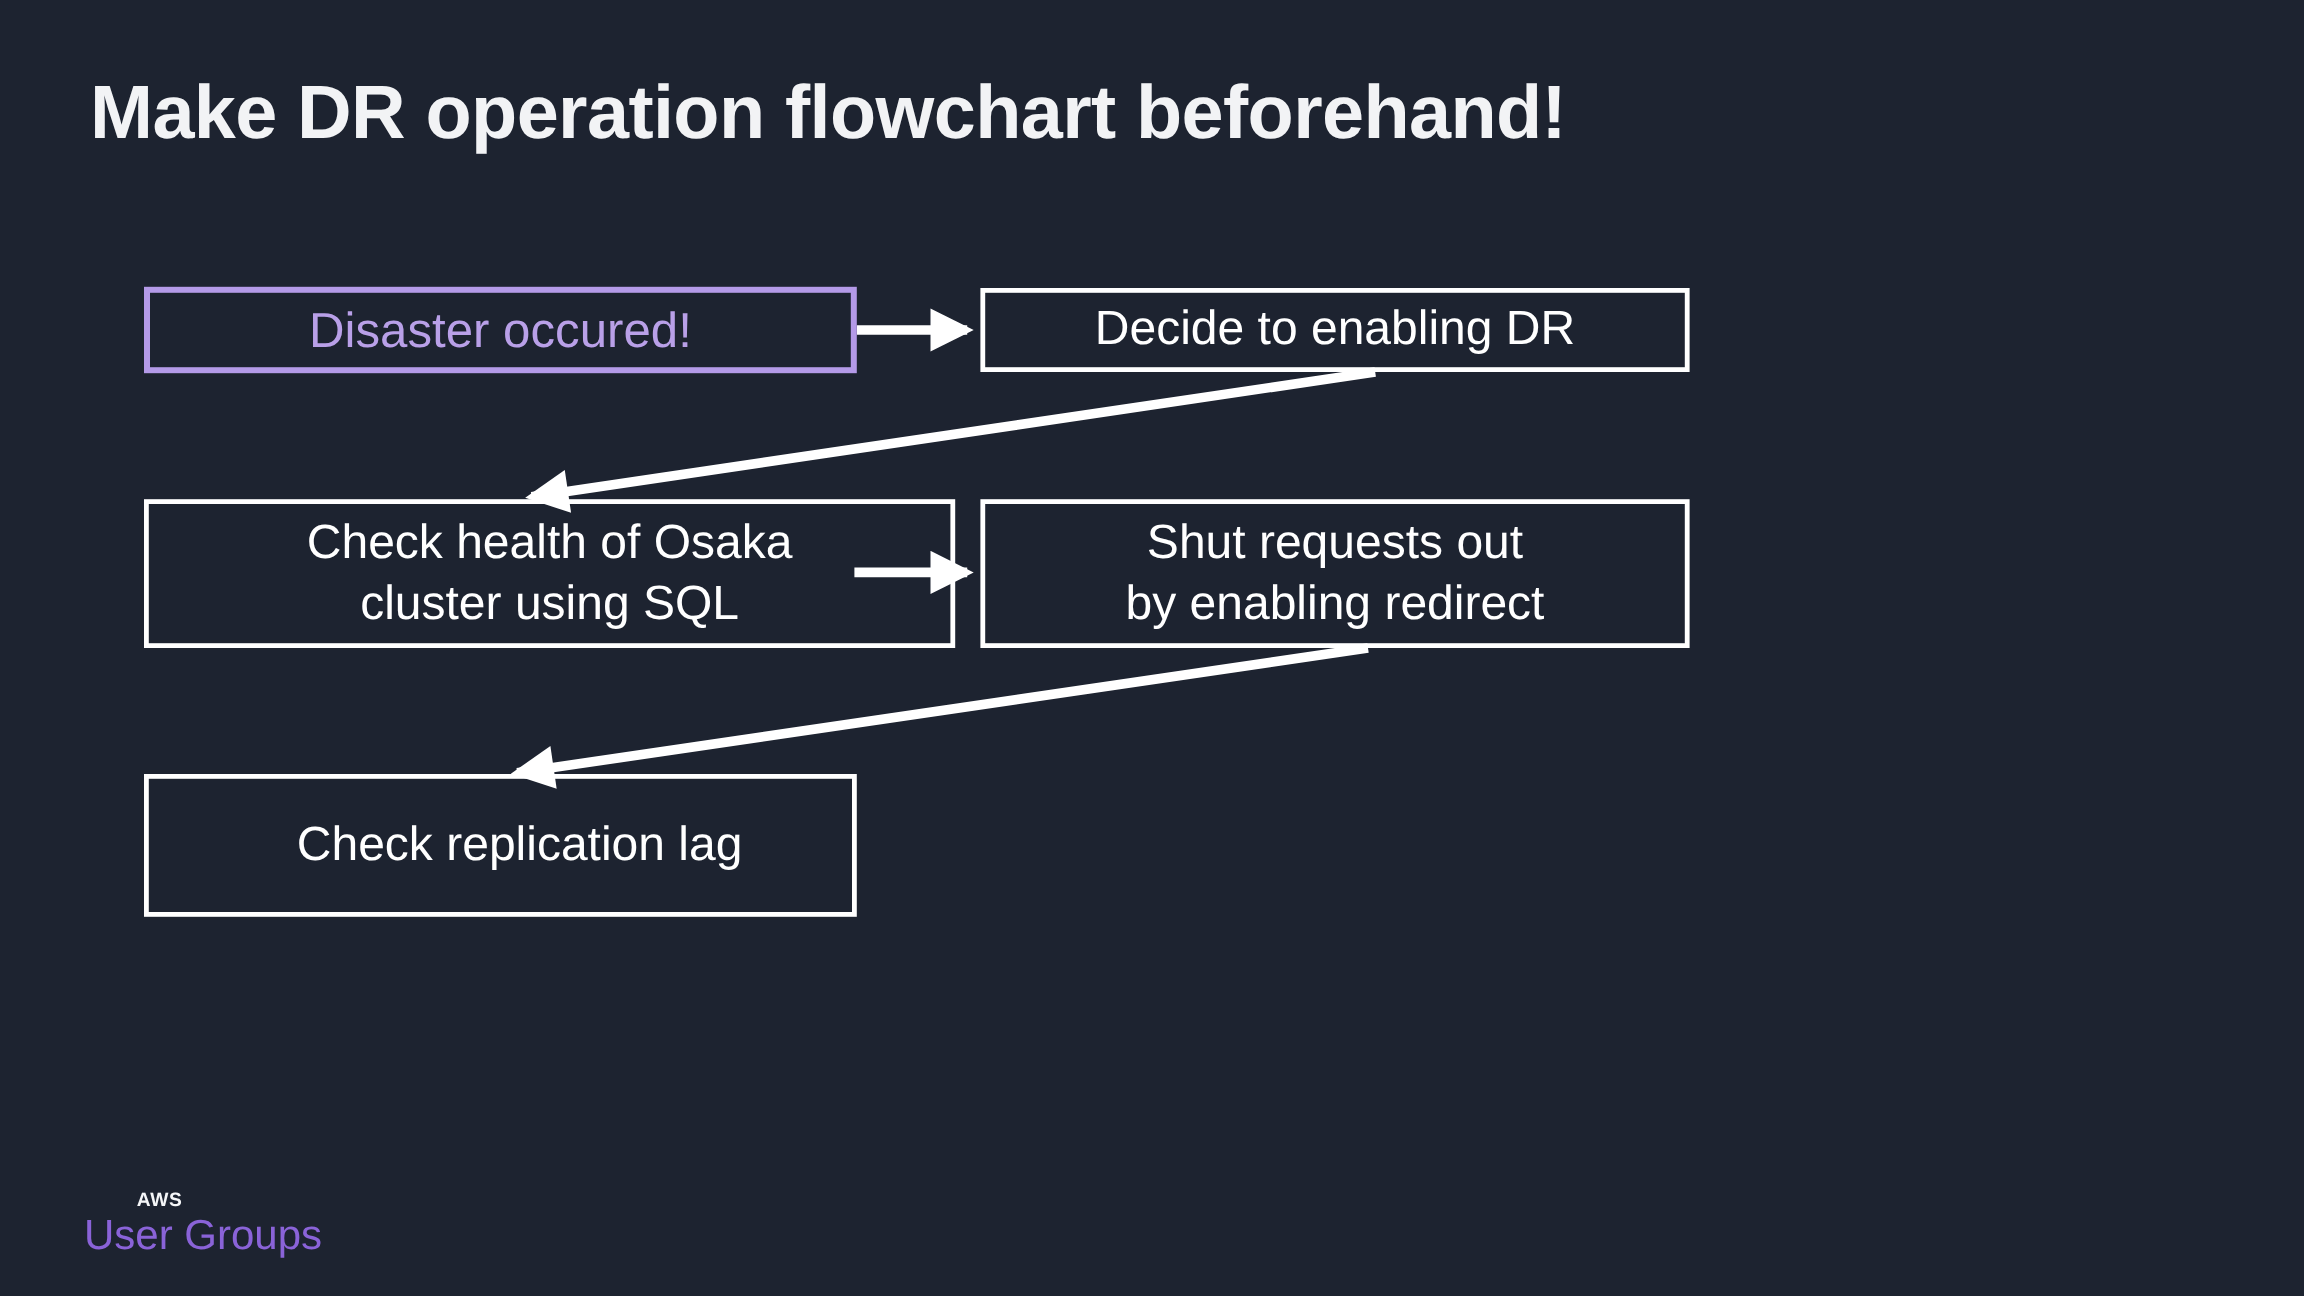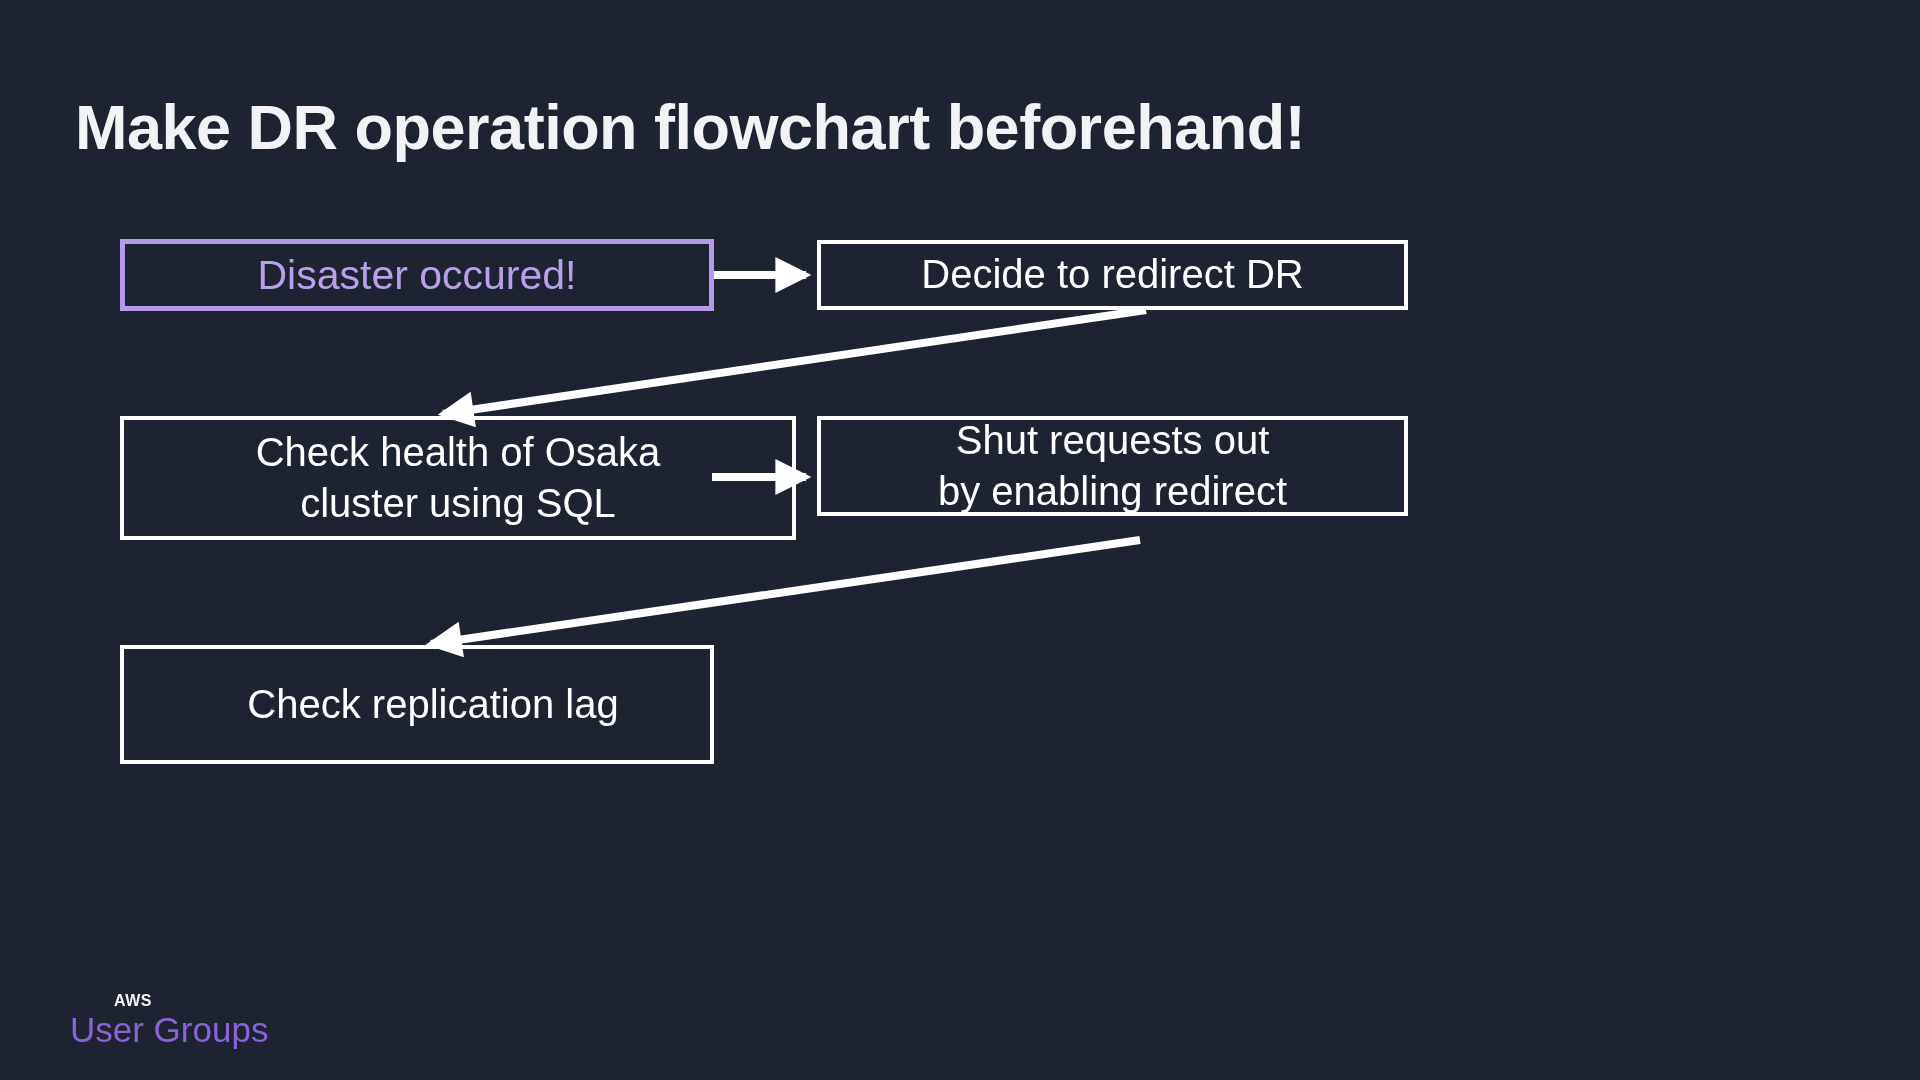--- a/index.html
+++ b/index.html
@@ -17,21 +17,20 @@
   }
   .slide-title {
     position: absolute;
     left: 75px;
     top: 58px;
     width: 1700px;
     font-size: 63px;
     font-weight: bold;
     letter-spacing: -0.5px;
     color: #f2f3f5;
-    margin-top: 33px;
   }
   .node {
     position: absolute;
     box-sizing: border-box;
     display: flex;
     align-items: center;
     justify-content: center;
     text-align: center;
     color: #ffffff;
     border: 4px solid #ffffff;
@@ -40,21 +39,21 @@
     white-space: pre-line;
   }
   .node.purple {
     border: 5px solid #b49ae8;
     color: #b9a0e8;
     font-size: 41px;
   }
   #node-disaster       { left: 120px; top: 239px; width: 594px; height: 72px; }
   #node-decide         { left: 817px; top: 240px; width: 591px; height: 70px; }
   #node-check-health   { left: 120px; top: 416px; width: 676px; height: 124px; }
-  #node-shut-requests  { left: 817px; top: 416px; width: 591px; height: 100px; }
+  #node-shut-requests  { left: 817px; top: 416px; width: 591px; height: 124px; }
   #node-check-lag      { left: 120px; top: 645px; width: 594px; height: 119px; padding-left: 32px; }
   .connector-layer {
     position: absolute;
     left: 0; top: 0;
     width: 1920px;
     height: 1080px;
     pointer-events: none;
   }
   .footer-logo {
     position: absolute;
@@ -91,21 +90,21 @@
       </marker>
     </defs>
     <line x1="714" y1="275" x2="806" y2="275" stroke="#ffffff" stroke-width="8" marker-end="url(#arrowhead)"></line>
     <line x1="1146" y1="310" x2="443" y2="414" stroke="#ffffff" stroke-width="8" marker-end="url(#arrowhead)"></line>
     <line x1="712" y1="477" x2="806" y2="477" stroke="#ffffff" stroke-width="8" marker-end="url(#arrowhead)"></line>
     <line x1="1140" y1="540" x2="431" y2="644" stroke="#ffffff" stroke-width="8" marker-end="url(#arrowhead)"></line>
   </svg>
 
   <div class="node purple" id="node-disaster">Disaster occured!</div>
 
-  <div class="node" id="node-decide">Decide to redirect DR</div>
+  <div class="node" id="node-decide">Decide to enabling DR</div>
 
   <div class="node" id="node-check-health">Check health of Osaka
 cluster using SQL</div>
 
   <div class="node" id="node-shut-requests">Shut requests out
 by enabling redirect</div>
 
   <div class="node" id="node-check-lag">Check replication lag</div>
 
   <div class="footer-logo">

